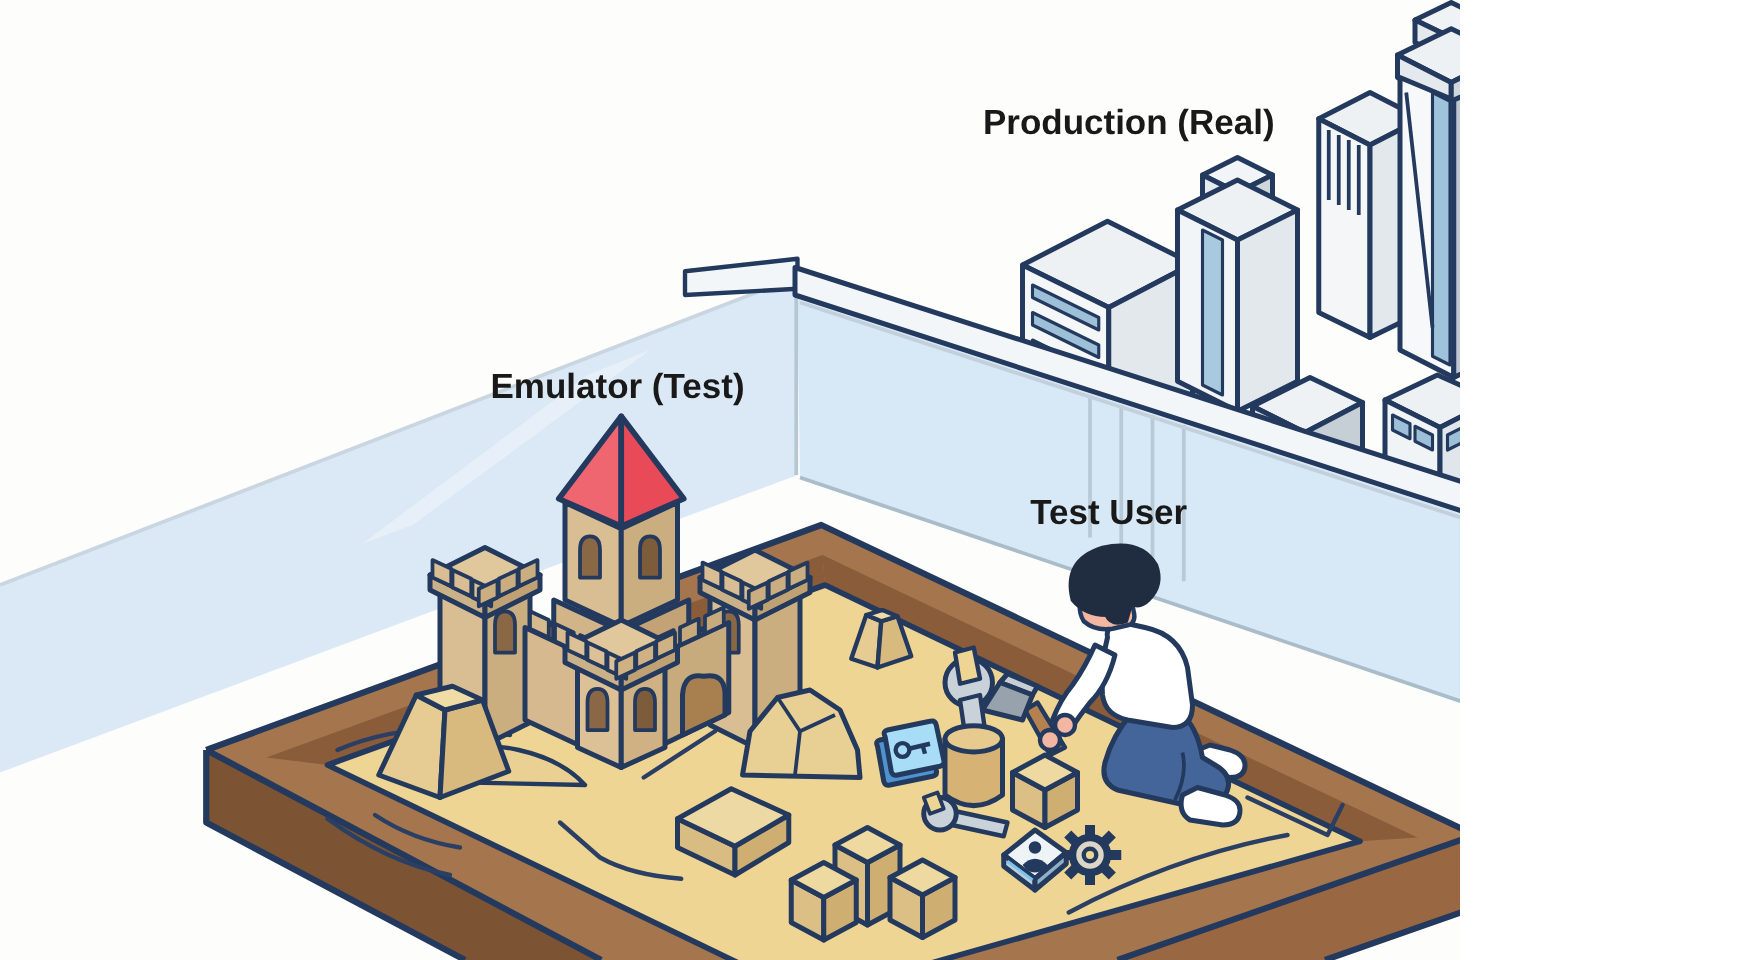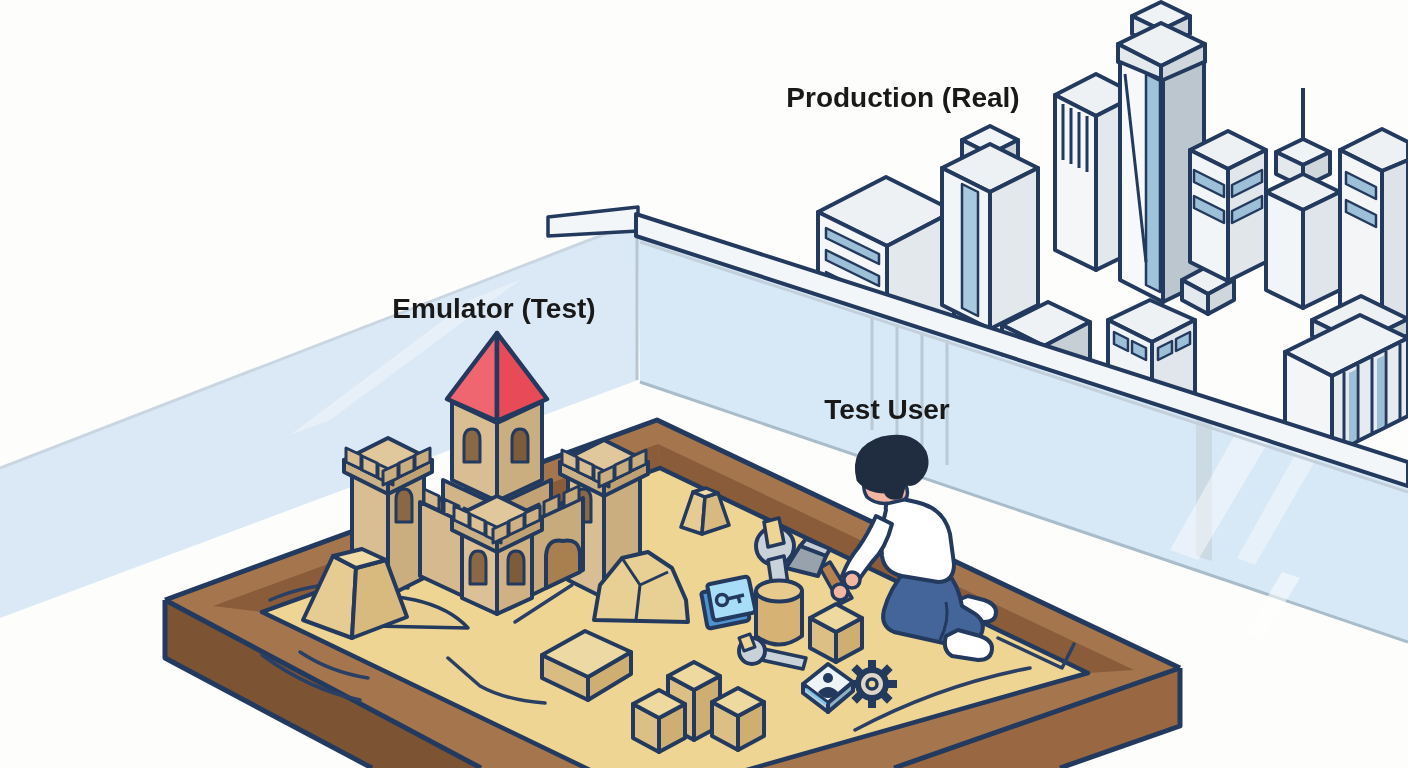--- a/index.html
+++ b/index.html
@@ -1,16 +1,16 @@
 <!DOCTYPE html>
 <html><head>
 <meta charset="utf-8">
 <style>
   html,body{margin:0;padding:0;background:#ffffff;}
-  .stage{position:relative;width:1408px;height:768px;overflow:hidden;
+  .stage{position:relative;width:1168px;height:768px;overflow:hidden;
          font-family:"Liberation Sans","DejaVu Sans",sans-serif;background:#fdfdfb;}
   svg{display:block;}
   .lbl{font-family:"Liberation Sans","DejaVu Sans",sans-serif;font-weight:bold;font-size:28px;fill:#191919;}
 </style>
 </head>
 <body>
 
 <div class="stage">
 <svg width="1408" height="768" viewBox="0 0 1408 768">
   <defs>

